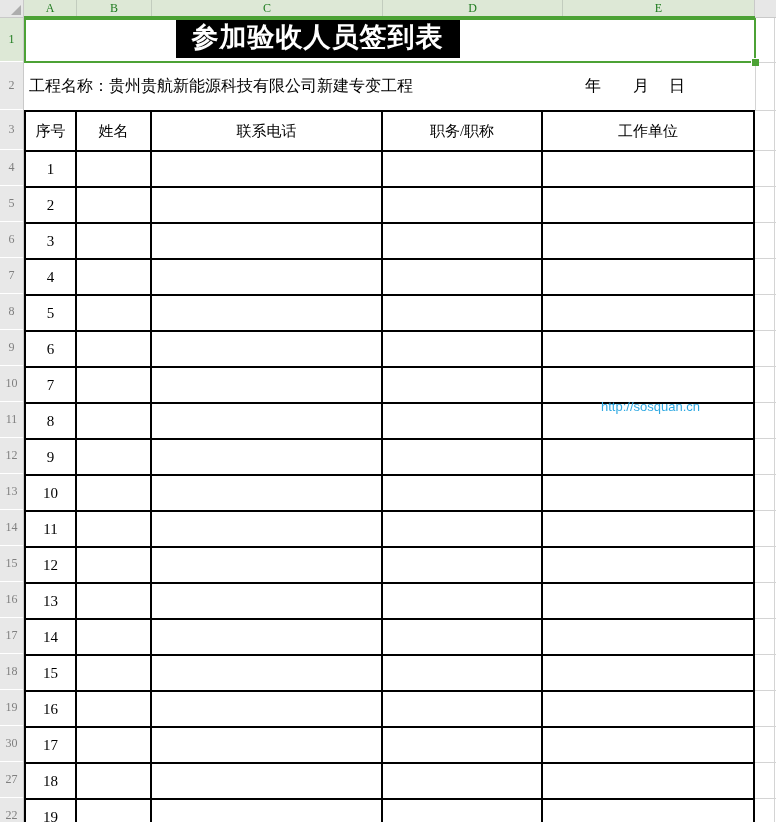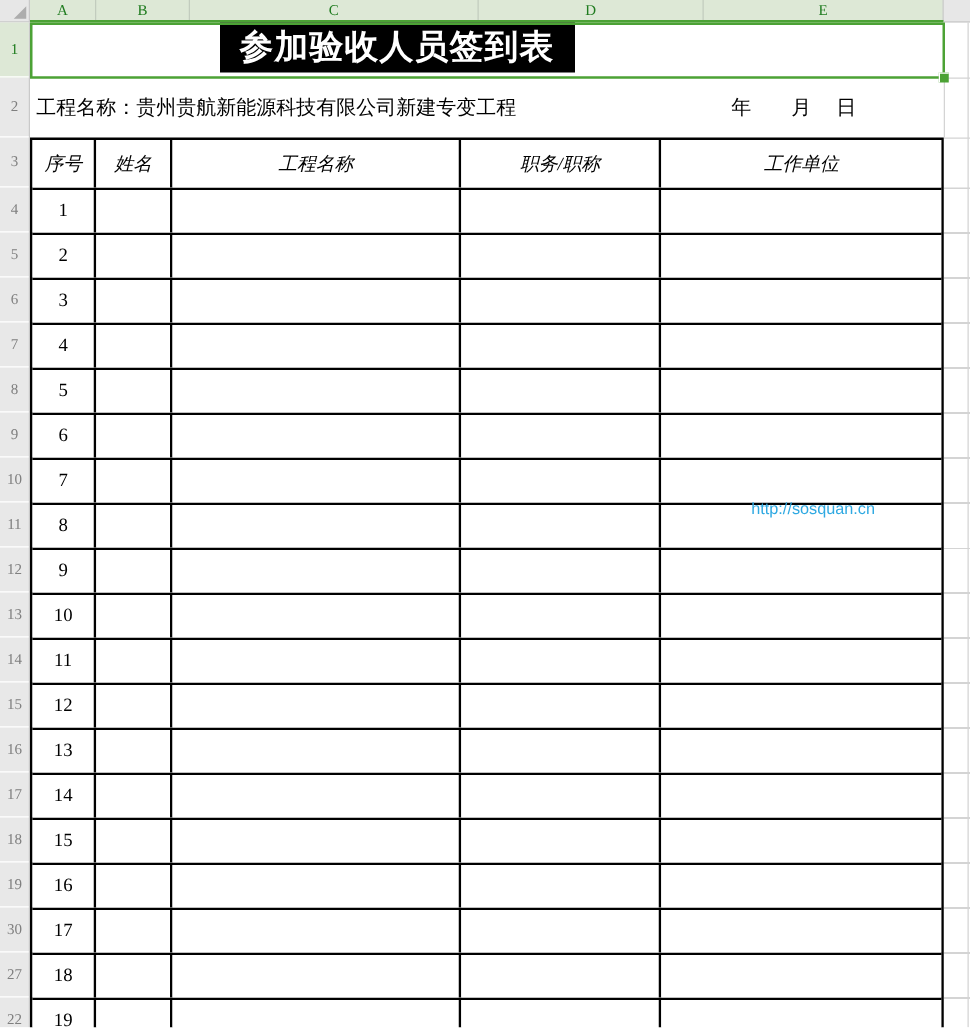--- a/index.html
+++ b/index.html
@@ -53,24 +53,24 @@
   .inforow { position:absolute; left:24px; top:62px; width:731px; height:48px; z-index:2; }
   .projname { position:absolute; left:5px; top:0; height:48px; display:flex; align-items:center;
               font-size:16px; white-space:nowrap; }
   .dlabel { position:absolute; top:0; height:48px; display:flex; align-items:center; font-size:16px; }
   .dyear{left:561px}.dmonth{left:609px}.dday{left:645px}
 
   
   .table { position:absolute; left:24px; top:110px; width:731px; z-index:1;
            border:2px solid #000; box-sizing:border-box; background:#fff; }
   .trow { display:flex; height:36px; border-bottom:2px solid #000; box-sizing:border-box; }
-  .trow.thead { height:40px;font-style:italic; }
+  .trow.thead { height:40px; }
   .tc { border-right:2px solid #000; box-sizing:border-box; display:flex;
         align-items:center; justify-content:center; font-size:15px; background:#fff; }
-  .ca{width:51px}.cb{width:61px}.cc{width:231px}.cd{width:160px}
+  .ca{width:51px}.cb{width:75px}.cc{width:231px}.cd{width:160px}
   .ce{flex:1; border-right:none}
 
   .watermark { position:absolute; left:601px; top:399px; z-index:6; white-space:nowrap;
                font-family:"Liberation Sans", sans-serif; font-size:13px; color:#2FA9E2; }
 </style>
 </head>
 <body>
 
 <div class="sheet">
 
@@ -126,21 +126,21 @@
     <div class="projname">工程名称：贵州贵航新能源科技有限公司新建专变工程</div>
     <div class="dlabel dyear">年</div>
     <div class="dlabel dmonth">月</div>
     <div class="dlabel dday">日</div>
   </div>
 
   <div class="table">
     <div class="trow thead">
       <div class="tc ca">序号</div>
       <div class="tc cb">姓名</div>
-      <div class="tc cc">工程名称</div>
+      <div class="tc cc">联系电话</div>
       <div class="tc cd">职务/职称</div>
       <div class="tc ce">工作单位</div>
     </div>
     <div class="trow">
         <div class="tc ca">1</div>
         <div class="tc cb"></div>
         <div class="tc cc"></div>
         <div class="tc cd"></div>
         <div class="tc ce"></div>
       </div>

